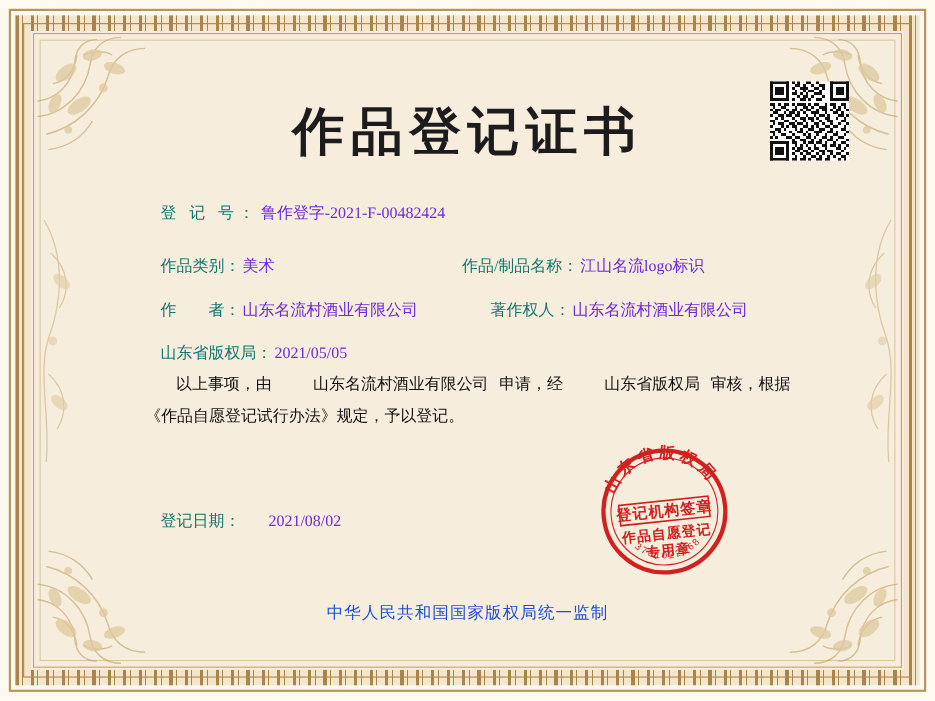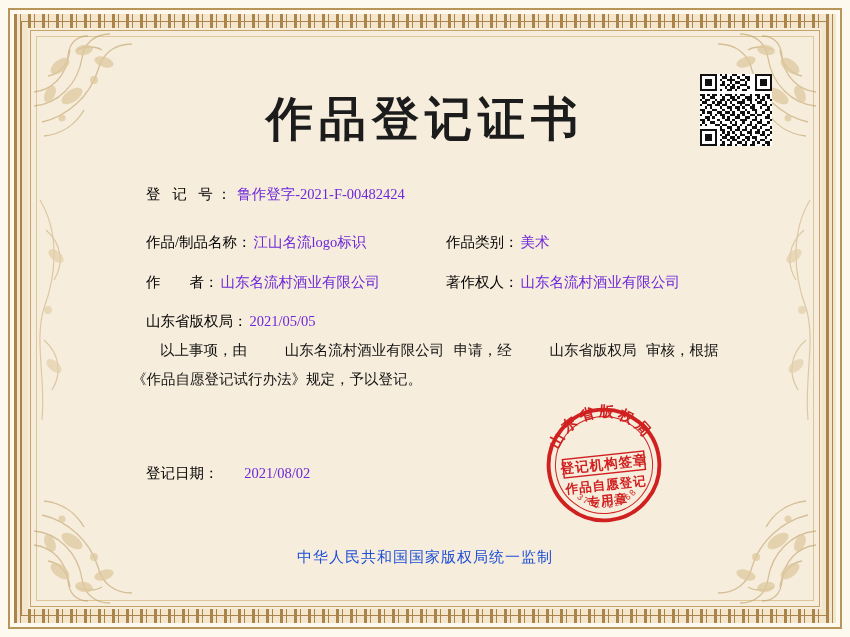--- a/index.html
+++ b/index.html
@@ -129,21 +129,21 @@
     line-height: 1.5;
   }
   .col {
     display: flex;
     align-items: baseline;
   }
   .col-left  { width: 300px; }
   .col-right { flex: 1; }
   .label {
     white-space: nowrap;
-    color: #000000;
+    color: #0f766e;
   }
   .value {
     white-space: nowrap;
     color: #6d28d9;
     margin-left: 2px;
   }
   .reg-no {
     margin-bottom: 26px;
   }
   .reg-no .label { letter-spacing: 4px; }
@@ -548,27 +548,27 @@
     </div>
 
     <div class="fields">
 
       <div class="row reg-no">
         <span class="label">登 记 号：</span>
         <span class="value">鲁作登字-2021-F-00482424</span>
       </div>
 
       <div class="row">
+        <div class="col col-right">
+          <span class="label">作品类别：</span>
+          <span class="value">美术</span>
+        </div>
         <div class="col col-left">
           <span class="label">作品/制品名称：</span>
           <span class="value">江山名流logo标识</span>
-        </div>
-        <div class="col col-right">
-          <span class="label">作品类别：</span>
-          <span class="value">美术</span>
         </div>
       </div>
 
       <div class="row">
         <div class="col col-left">
           <span class="label">作　　者：</span>
           <span class="value">山东名流村酒业有限公司</span>
         </div>
         <div class="col col-right">
           <span class="label">著作权人：</span>

